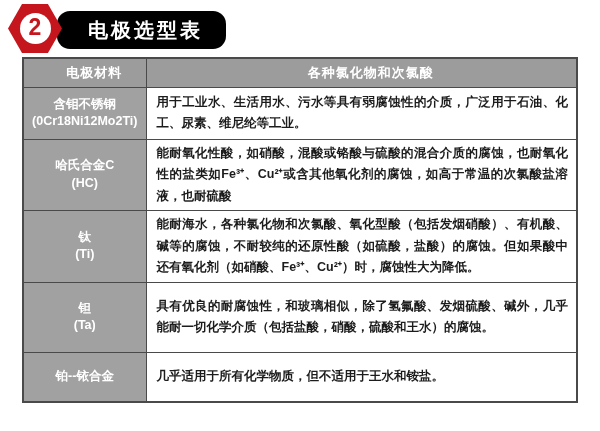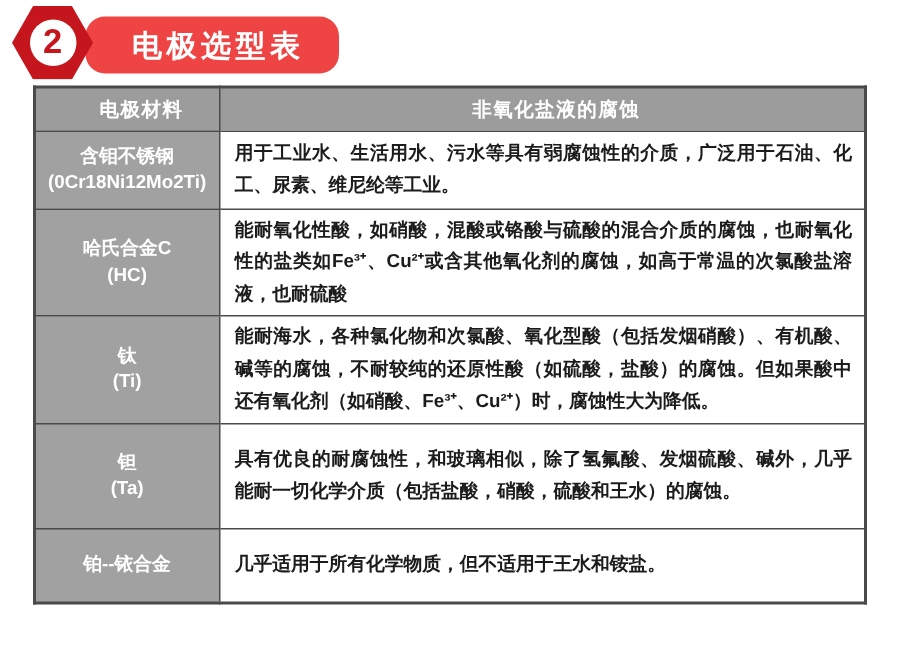--- a/index.html
+++ b/index.html
@@ -23,21 +23,21 @@
     background: #ffffff; border-radius: 50%;
     display: flex; align-items: center; justify-content: center;
   }
   .hex-number {
     color: #c4161c; font-size: 23px; font-weight: bold;
     line-height: 1; padding-bottom: 2px;
   }
   .title-banner {
     position: absolute; left: 57px; top: 11px;
     width: 169px; height: 38px;
-    background: #ef4444; border-radius: 13px;
+    background: #000000; border-radius: 13px;
     display: flex; align-items: center; justify-content: center;
     z-index: 1;
   }
   .title-text {
     color: #ffffff; font-size: 20px; font-weight: bold;
     letter-spacing: 3px; padding-left: 8px;
   }
   table.selector {
     margin-left: 22px;
     width: 556px;
@@ -94,21 +94,21 @@
 </div>
 
 <table class="selector">
   <colgroup>
     <col class="c-material">
     <col class="c-desc">
   </colgroup>
   <thead>
     <tr>
       <th>电极材料</th>
-      <th>非氧化盐液的腐蚀</th>
+      <th>各种氯化物和次氯酸</th>
     </tr>
   </thead>
   <tbody>
     <tr>
       <th class="material">含钼不锈钢
 (0Cr18Ni12Mo2Ti)</th>
       <td class="desc">用于工业水、生活用水、污水等具有弱腐蚀性的介质，广泛用于石油、化工、尿素、维尼纶等工业。</td>
     </tr>
     <tr>
       <th class="material">哈氏合金C

